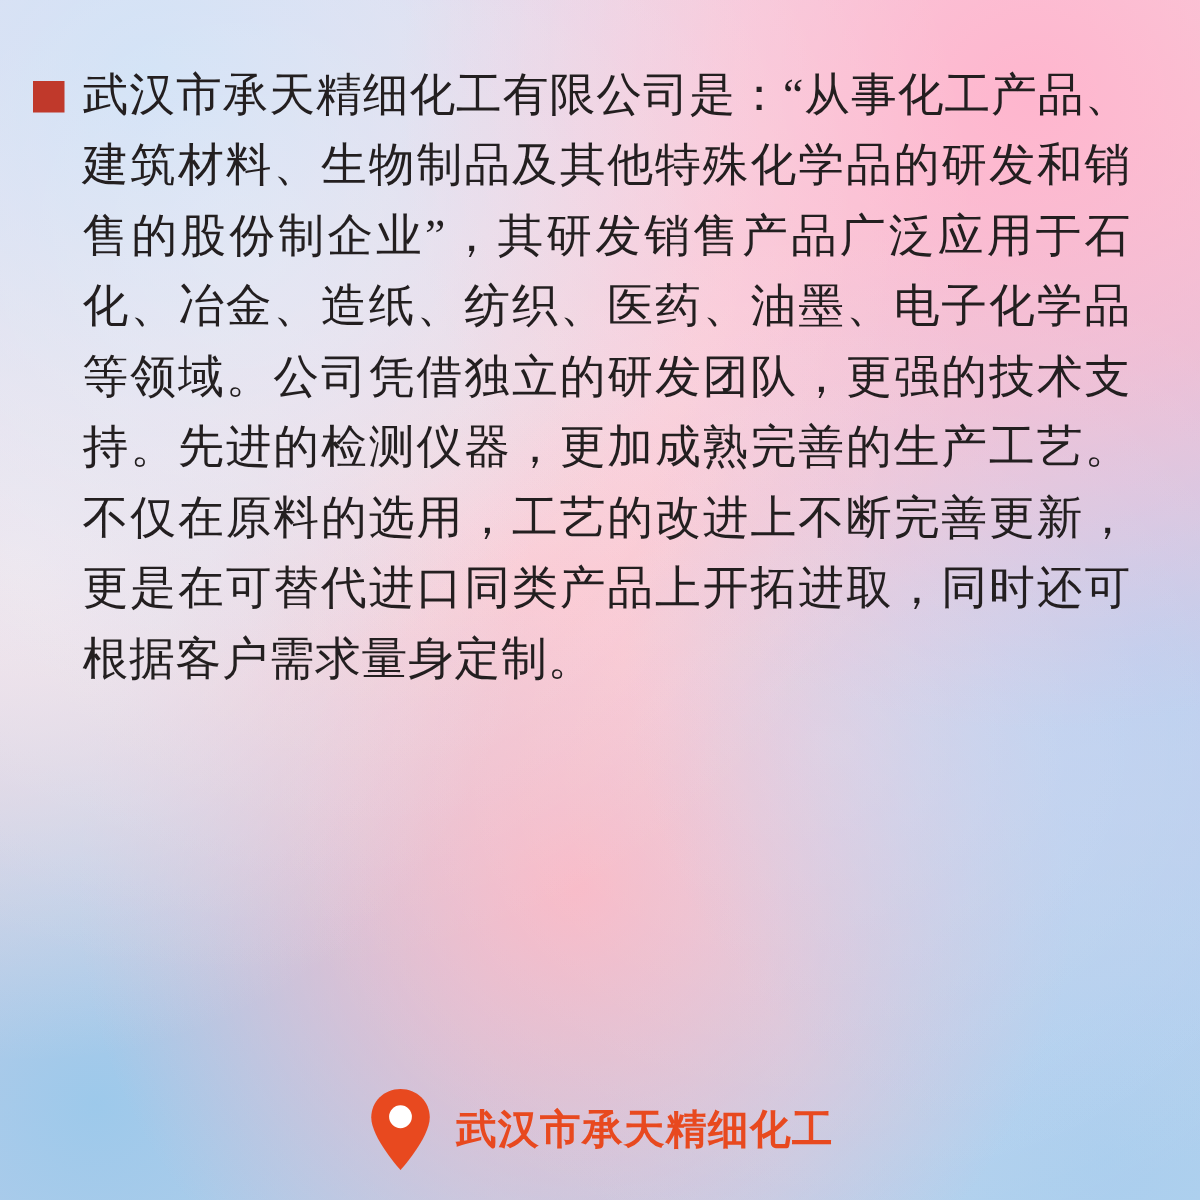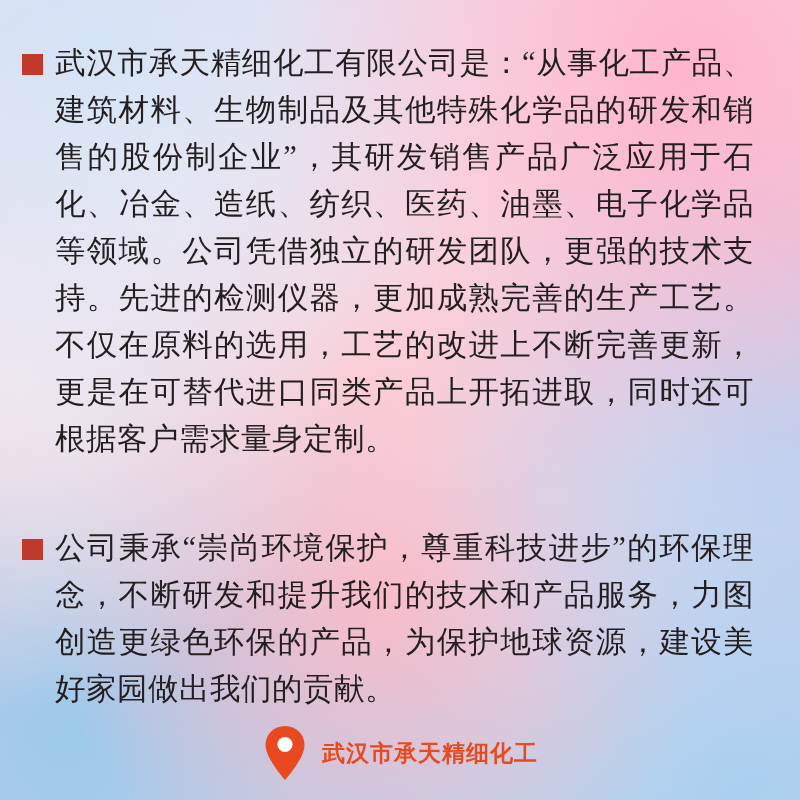--- a/index.html
+++ b/index.html
@@ -76,21 +76,21 @@
     justify-content: center;
     gap: 14px;
   }
   .pin {
     position: relative;
     width: 46px;
     height: 58px;
     flex: 0 0 auto;
   }
   .footer-name {
-    font-size: 23px;
+    font-size: 27px;
     font-weight: bold;
     color: #e8491f;
     letter-spacing: 1px;
     font-family: "Liberation Sans", "DejaVu Sans", sans-serif;
     white-space: nowrap;
   }
 </style>
 </head>
 <body>
 
@@ -98,24 +98,20 @@
 
   <div class="content">
 
     <div class="para">
       <span class="bullet"></span>
       <div class="para-text">武汉市承天精细化工有限公司是：“从事化工产品、建筑材料、生物制品及其他特殊化学品的研发和销售的股份制企业”，其研发销售产品广泛应用于石化、冶金、造纸、纺织、医药、油墨、电子化学品等领域。公司凭借独立的研发团队，更强的技术支持。先进的检测仪器，更加成熟完善的生产工艺。不仅在原料的选用，工艺的改进上不断完善更新，更是在可替代进口同类产品上开拓进取，同时还可根据客户需求量身定制。</div>
     </div>
 
     <div class="spacer-1"></div>
 
-    <div class="para">
-      <span class="bullet"></span>
-      <div class="para-text">公司秉承“崇尚环境保护，尊重科技进步”的环保理念，不断研发和提升我们的技术和产品服务，力图创造更绿色环保的产品，为保护地球资源，建设美好家园做出我们的贡献。</div>
-    </div>
 
   </div>
 
   <div class="footer">
     <span class="pin">
       <svg width="46" height="58" viewBox="0 0 46 58" xmlns="http://www.w3.org/2000/svg">
         <path d="M23 2 C12 2 3.5 10.4 3.5 21 C3.5 34.5 23 56 23 56 C23 56 42.5 34.5 42.5 21 C42.5 10.4 34 2 23 2 Z" fill="#e8491f"></path>
         <circle cx="23" cy="20.5" r="7.6" fill="#ffffff"></circle>
       </svg>
     </span>

